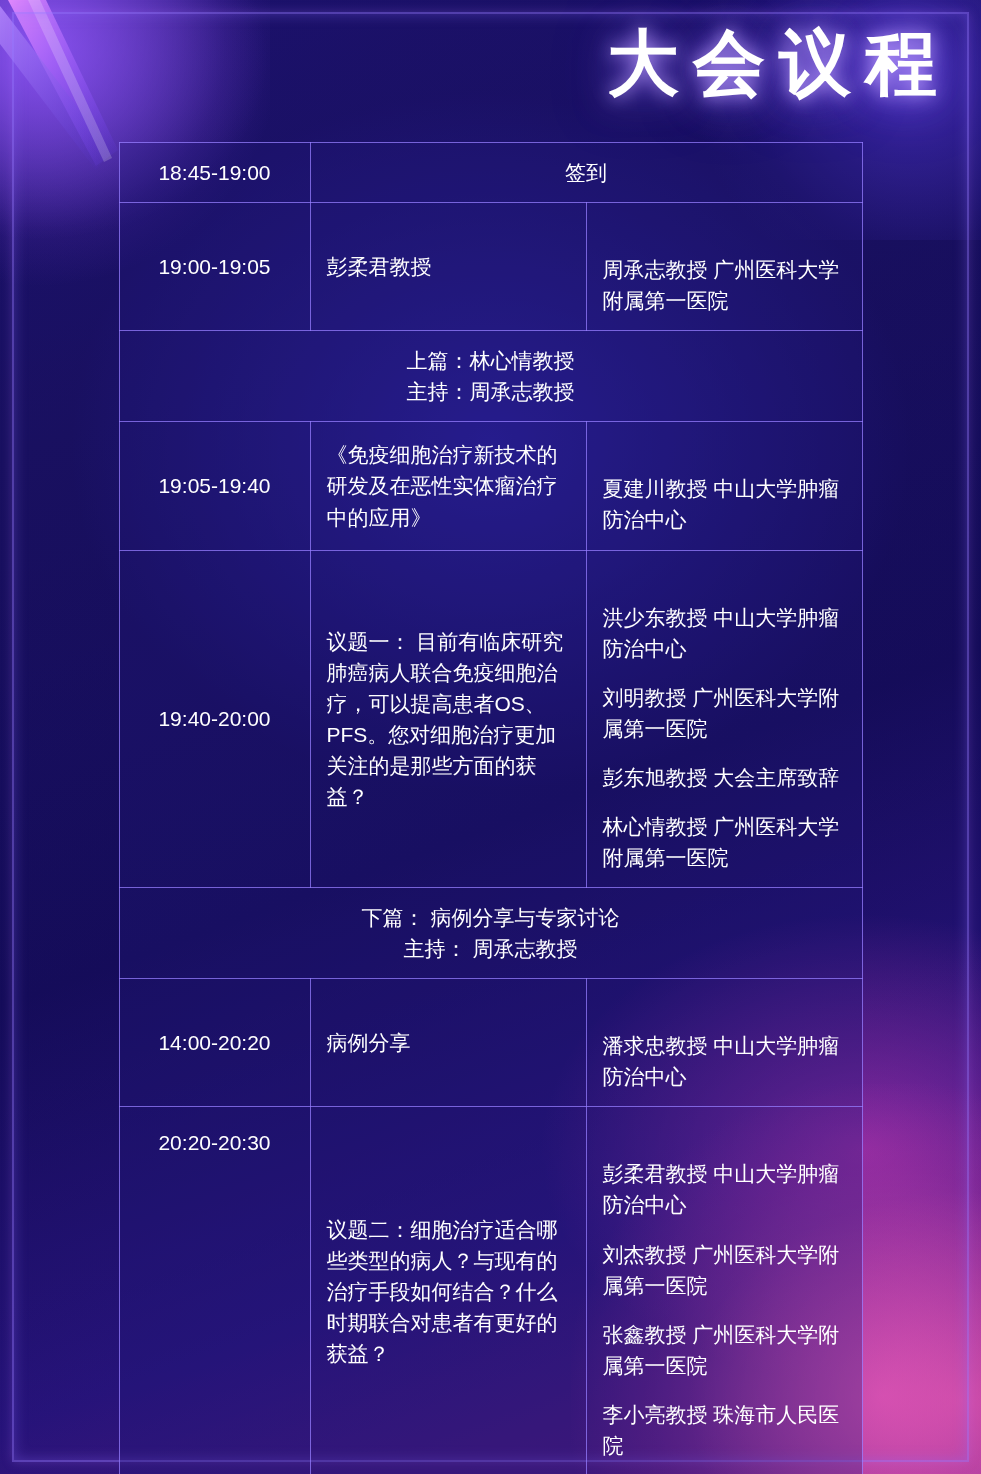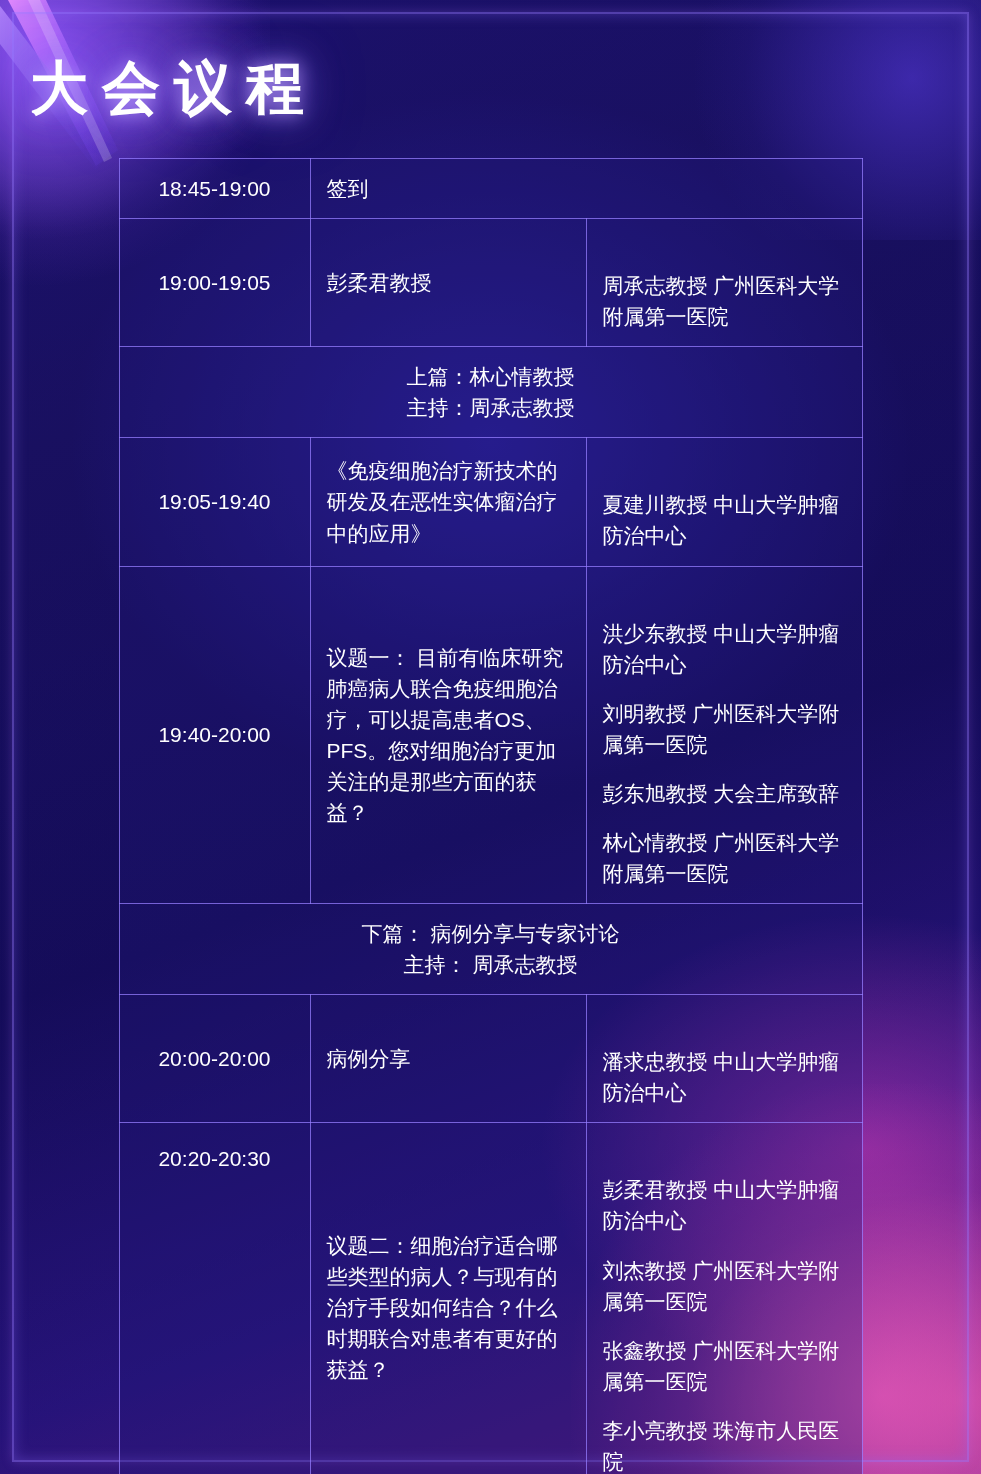--- a/index.html
+++ b/index.html
@@ -68,26 +68,26 @@
     pointer-events: none;
   }
 
   
   .content {
     position: relative;
     padding: 0 30px;
   }
 
   .title {
-    text-align: left;
+    text-align: right;
     color: #ffffff;
-    font-size: 58px;
+    font-size: 72px;
     font-weight: bold;
     letter-spacing: 14px;
-    padding: 50px 0 30px 0;
+    padding: 16px 0 30px 0;
     text-shadow:
       0 0 18px rgba(190, 160, 255, 0.95),
       0 0 38px rgba(150, 110, 255, 0.75),
       0 0 60px rgba(120, 80, 255, 0.5);
     font-family: "DejaVu Sans", "Liberation Sans", sans-serif;
   }
 
   table.agenda {
     width: 744px;
     margin: 0 auto;
@@ -109,20 +109,21 @@
     white-space: nowrap;
     font-size: 21px;
   }
   td.topic {
     width: 335px;
   }
   td.speaker {
     width: 424px;
   }
   td.center {
+    text-align: center;
   }
   td.section {
     text-align: center;
     background: rgba(28, 34, 96, 0.78);
     padding: 16px 10px;
     line-height: 1.7;
   }
   td.section .line {
     display: block;
   }
@@ -210,21 +211,21 @@
       </tr>
 
       <tr>
         <td class="section" colspan="3">
           <span class="line">下篇： 病例分享与专家讨论</span>
           <span class="line">主持： 周承志教授</span>
         </td>
       </tr>
 
       <tr>
-        <td class="time">20:00-20:00</td>
+        <td class="time">14:00-20:20</td>
         <td class="topic">病例分享</td>
         <td class="speaker">
           <span class="sp-line">潘求忠教授 中山大学肿瘤防治中心</span>
         </td>
       </tr>
 
       <tr class="tall">
         <td class="time" style="vertical-align:top; padding-top:20px;">20:20-20:30</td>
         <td class="topic">议题二：细胞治疗适合哪些类型的病人？与现有的治疗手段如何结合？什么时期联合对患者有更好的获益？</td>
         <td class="speaker">

